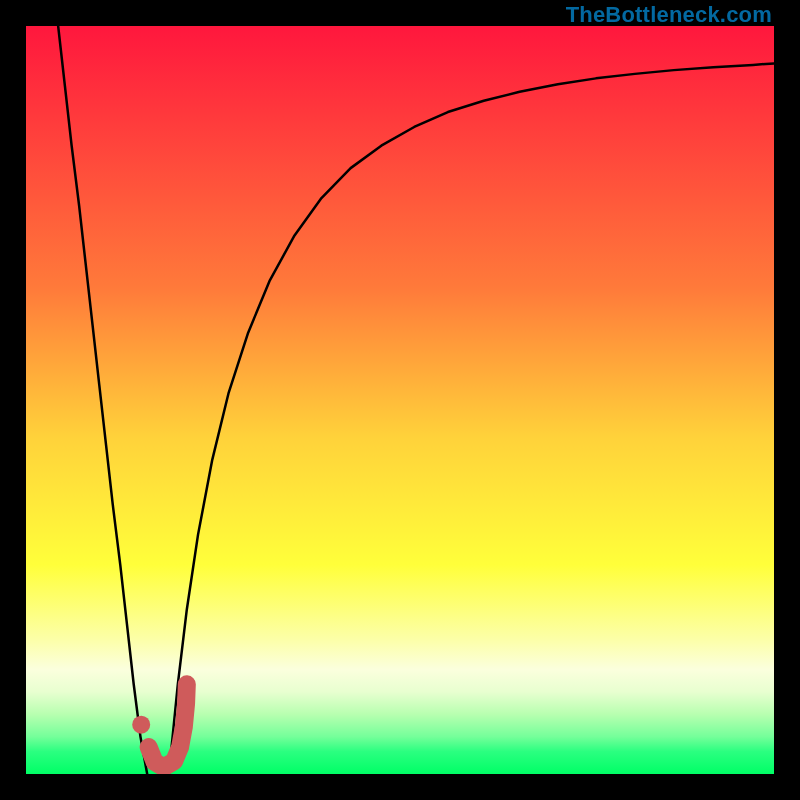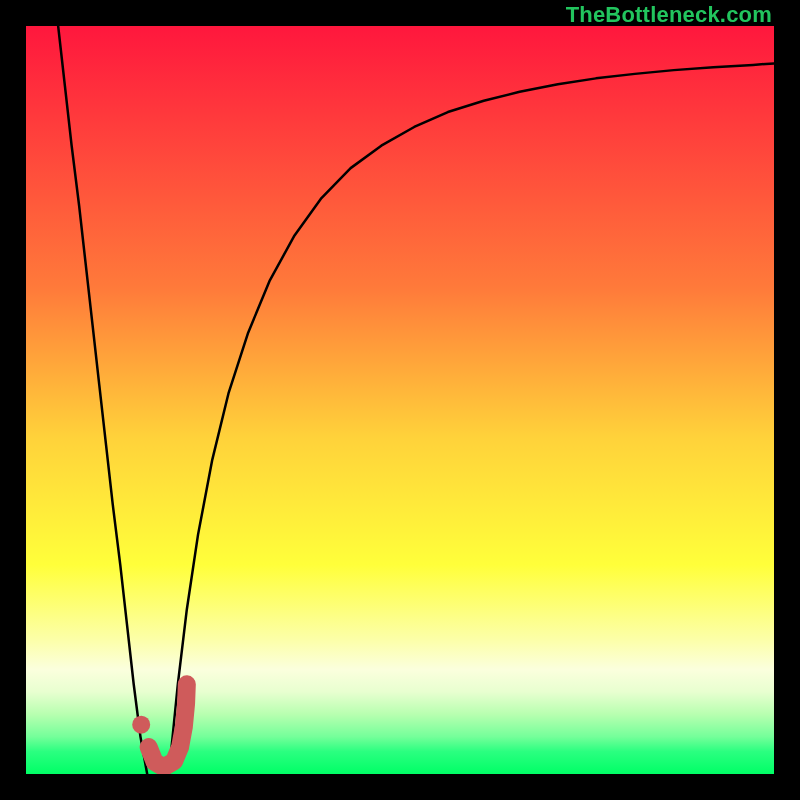--- a/index.html
+++ b/index.html
@@ -26,21 +26,21 @@
     height: 748px;
     overflow: hidden;
   }
   .watermark {
     position: absolute;
     top: 2px;
     right: 28px;
     font-family: Arial, Helvetica, sans-serif;
     font-size: 22px;
     font-weight: 600;
-    color: #22c55e;
+    color: #0369a1;
     letter-spacing: 0.2px;
   }
   svg { display: block; }
 </style>
 </head>
 <body>
 
 <div class="frame">
   <div class="watermark">TheBottleneck.com</div>
   <div class="plot-area">

